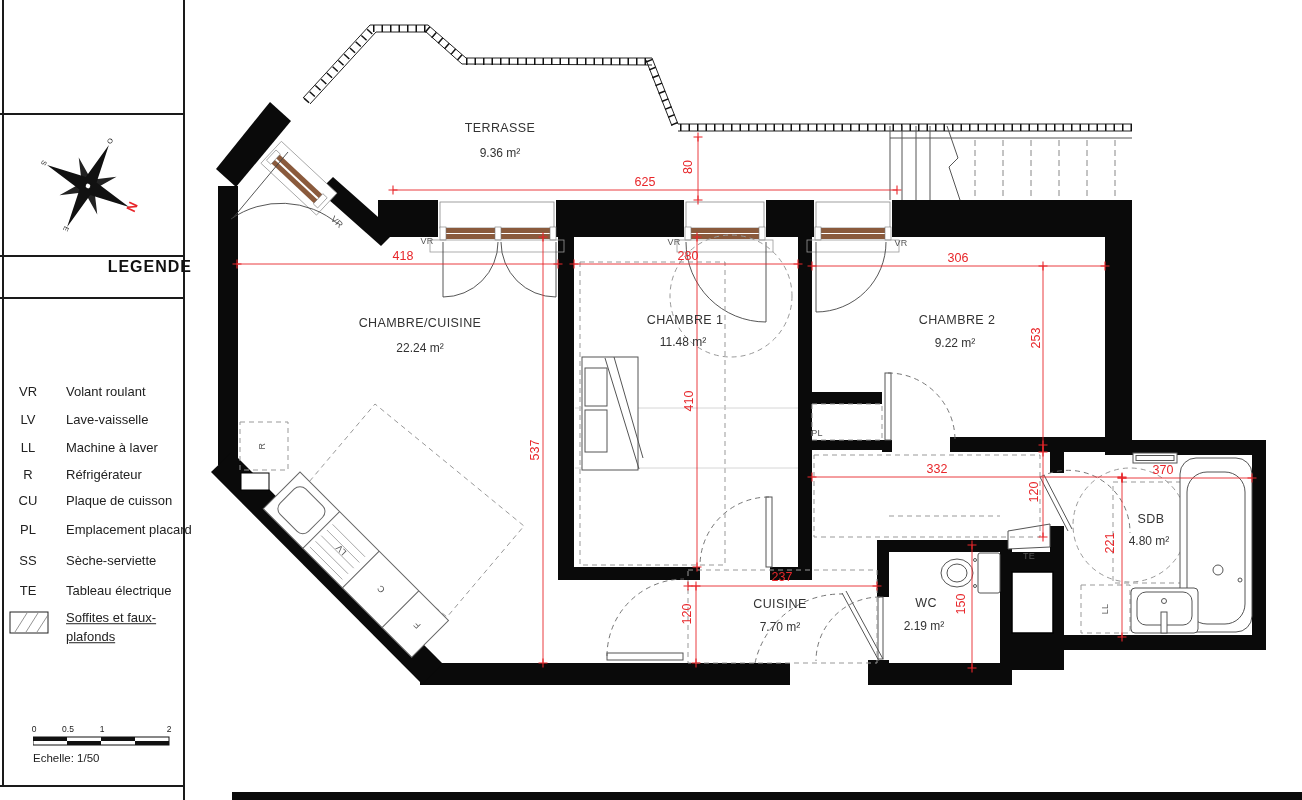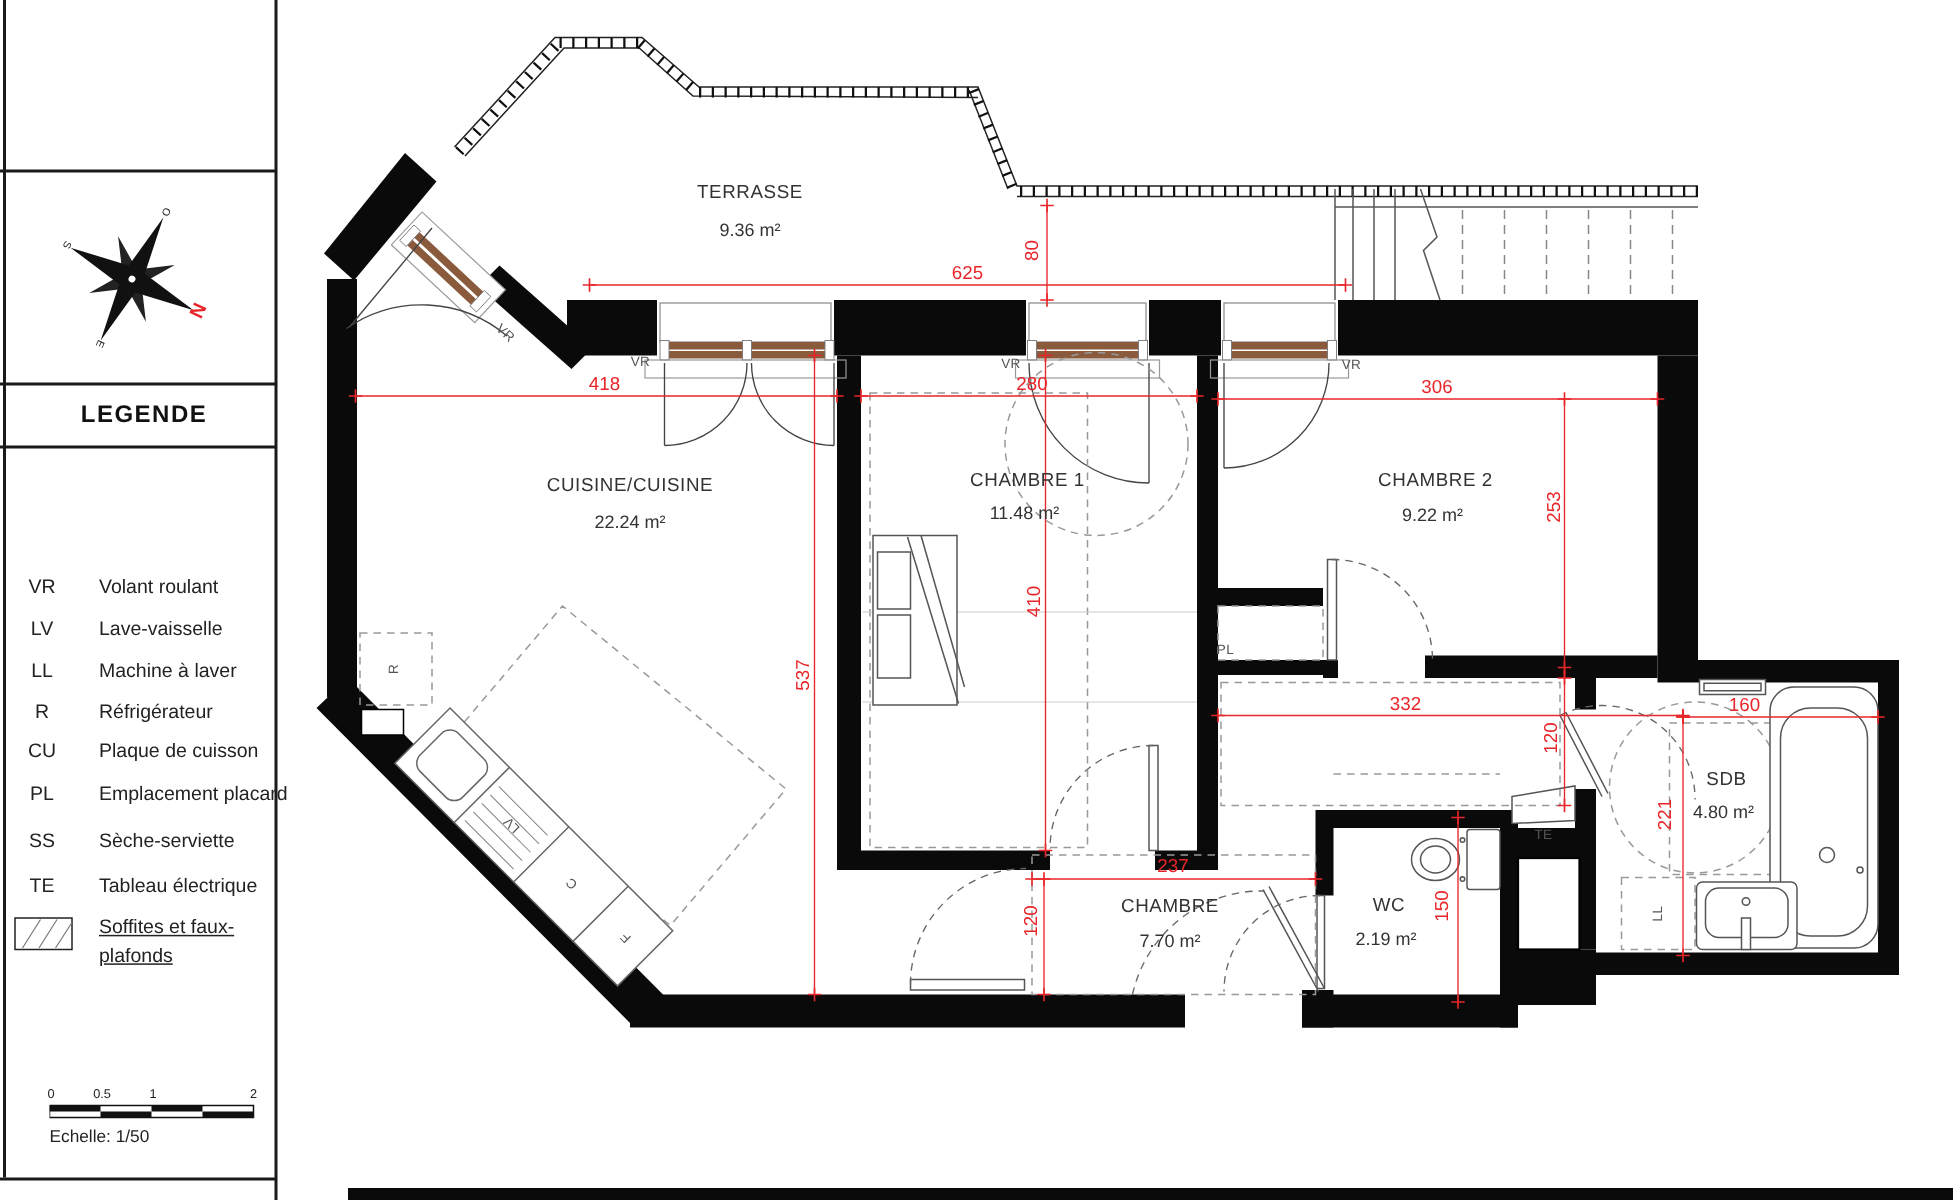--- a/index.html
+++ b/index.html
@@ -11,21 +11,21 @@
   .area{font-size:12px;color:#333;}
   .dim{font-size:12.5px;color:#e8262a;}
   .dimv{transform:translate(-50%,-50%) rotate(-90deg);}
   .tag{font-size:9px;color:#555;letter-spacing:.3px;}
   .tagr{transform:translate(-50%,-50%) rotate(-90deg);}
   .tag45{transform:translate(-50%,-50%) rotate(43deg);}
   .tag225{transform:translate(-50%,-50%) rotate(225deg);}
   
   .hline{position:absolute;height:2px;background:#1a1a1a;}
   .vline{position:absolute;width:2px;background:#1a1a1a;}
-  .legende{position:absolute;left:0;top:268px;width:192px;text-align:center;
+  .legende{position:absolute;left:0;top:258px;width:192px;text-align:right;
            font-size:16px;font-weight:bold;letter-spacing:1px;color:#111;}
   .lcode{position:absolute;left:4px;width:48px;text-align:center;font-size:13px;color:#222;transform:translateY(-50%);}
   .llabel{position:absolute;left:66px;font-size:13px;color:#222;transform:translateY(-50%);white-space:nowrap;}
   .llabel2{line-height:1.35;text-decoration:underline;}
   .sctick{position:absolute;font-size:8.5px;color:#222;transform:translate(-50%,-100%);}
   .caption{position:absolute;left:33px;top:752px;font-size:11.5px;color:#222;text-align:right;}
   .north{position:absolute;font-weight:bold;color:#e8262a;font-size:13px;transform:translate(-50%,-50%) rotate(115deg);}
   .cletter{position:absolute;font-size:7px;color:#222;transform:translate(-50%,-50%) rotate(115deg);}
 </style>
 </head>
@@ -264,43 +264,43 @@
     <line x1="1122" y1="478" x2="1122" y2="637"></line>
     <line x1="1043" y1="445" x2="1043" y2="537"></line>
     <line x1="688" y1="586" x2="877" y2="586"></line>
     <line x1="696" y1="586" x2="696" y2="663"></line>
     <line x1="972" y1="545" x2="972" y2="668"></line>
   </g>
 </svg>
 
 <div class="lbl room" style="left:500px;top:128px">TERRASSE</div>
 <div class="lbl area" style="left:500px;top:153px">9.36 m²</div>
-<div class="lbl room" style="left:420px;top:323px">CUISINE/CUISINE</div>
+<div class="lbl room" style="left:420px;top:323px">CHAMBRE/CUISINE</div>
 <div class="lbl area" style="left:420px;top:348px">22.24 m²</div>
 <div class="lbl room" style="left:685px;top:320px">CHAMBRE 1</div>
 <div class="lbl area" style="left:683px;top:342px">11.48 m²</div>
 <div class="lbl room" style="left:957px;top:320px">CHAMBRE 2</div>
 <div class="lbl area" style="left:955px;top:343px">9.22 m²</div>
-<div class="lbl room" style="left:780px;top:604px">CHAMBRE</div>
+<div class="lbl room" style="left:780px;top:604px">CUISINE</div>
 <div class="lbl area" style="left:780px;top:627px">7.70 m²</div>
 <div class="lbl room" style="left:926px;top:603px">WC</div>
 <div class="lbl area" style="left:924px;top:626px">2.19 m²</div>
 <div class="lbl room" style="left:1151px;top:519px">SDB</div>
 <div class="lbl area" style="left:1149px;top:541px">4.80 m²</div>
 
 <div class="lbl dim" style="left:645px;top:182px">625</div>
 <div class="lbl dim dimv" style="left:688px;top:167px">80</div>
 <div class="lbl dim" style="left:403px;top:256px">418</div>
 <div class="lbl dim" style="left:688px;top:256px">280</div>
 <div class="lbl dim" style="left:958px;top:258px">306</div>
 <div class="lbl dim dimv" style="left:535px;top:450px">537</div>
 <div class="lbl dim dimv" style="left:689px;top:401px">410</div>
 <div class="lbl dim dimv" style="left:1036px;top:338px">253</div>
 <div class="lbl dim" style="left:937px;top:469px">332</div>
-<div class="lbl dim" style="left:1163px;top:470px">160</div>
+<div class="lbl dim" style="left:1163px;top:470px">370</div>
 <div class="lbl dim dimv" style="left:1110px;top:543px">221</div>
 <div class="lbl dim dimv" style="left:1034px;top:492px">120</div>
 <div class="lbl dim" style="left:782px;top:577px">237</div>
 <div class="lbl dim dimv" style="left:687px;top:614px">120</div>
 <div class="lbl dim dimv" style="left:961px;top:604px">150</div>
 
 <div class="lbl tag tag45" style="left:337px;top:222px">VR</div>
 <div class="lbl tag" style="left:427px;top:241px">VR</div>
 <div class="lbl tag" style="left:674px;top:242px">VR</div>
 <div class="lbl tag" style="left:901px;top:243px">VR</div>

